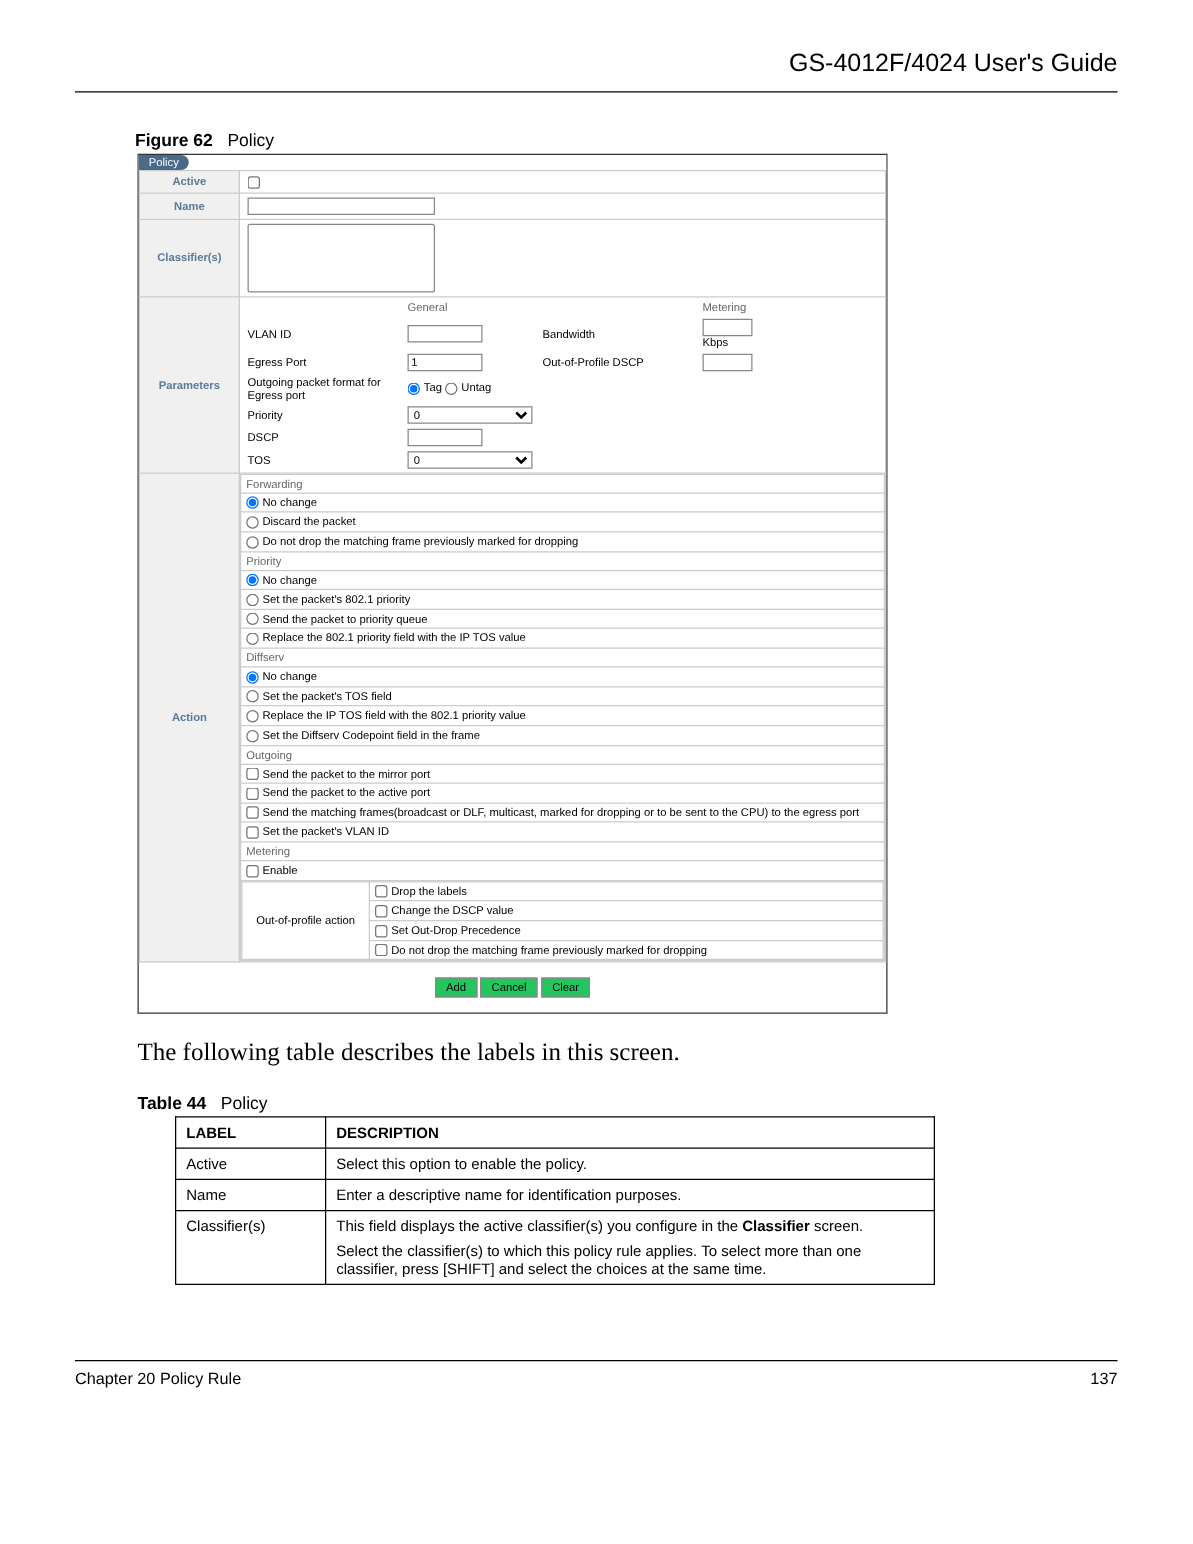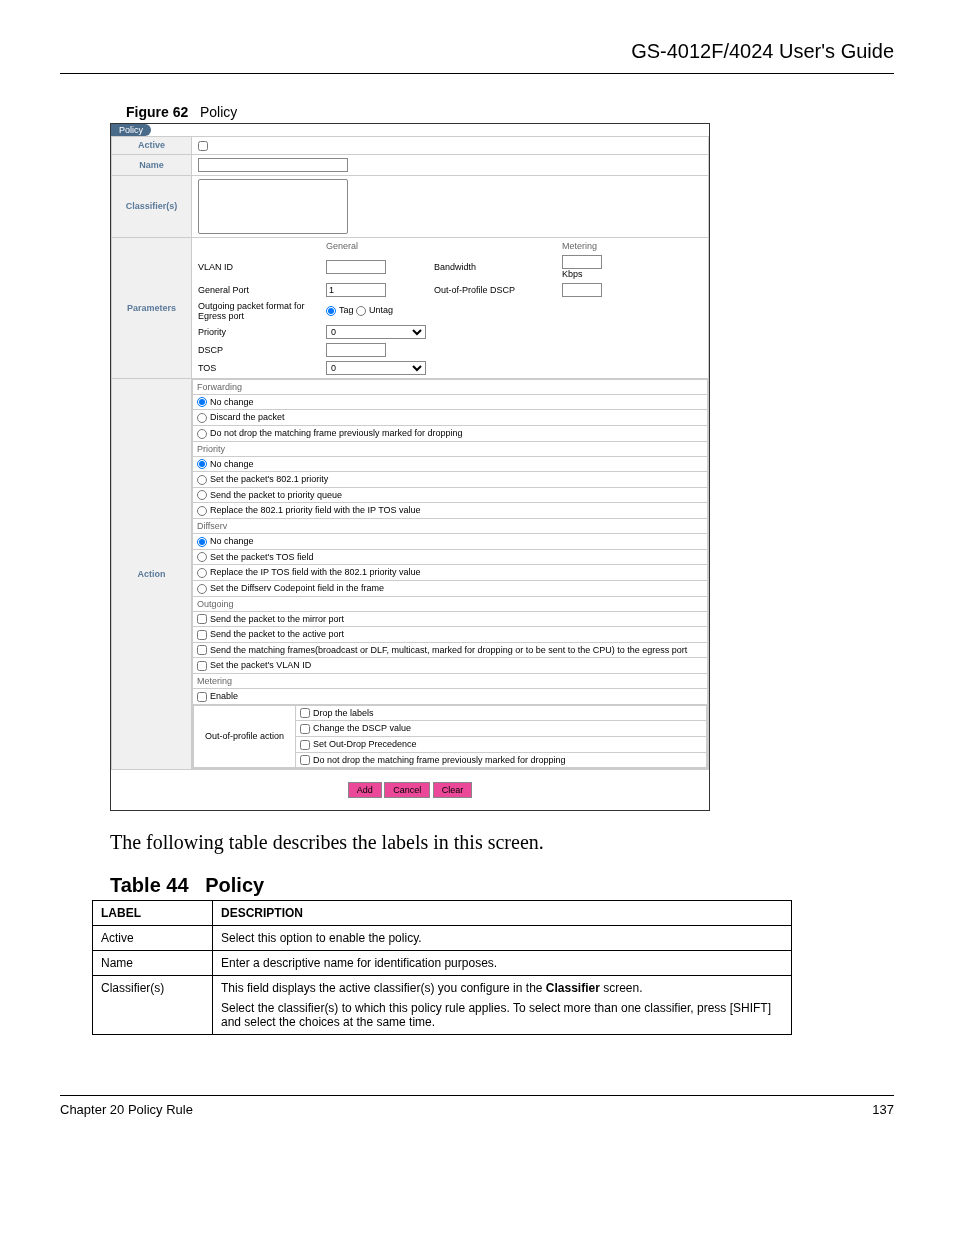--- a/index.html
+++ b/index.html
@@ -17,21 +17,21 @@
     .page-header {
       text-align: right;
       font-size: 20px;
       padding-bottom: 10px;
       border-bottom: 1px solid #000;
       margin-bottom: 30px;
     }
     .figure-caption {
       font-size: 14px;
       margin-bottom: 3px;
-      margin-left: 66px;
+      margin-left: 48px;
     }
     .figure-caption b { font-weight: bold; }
     .screenshot {
       margin-left: 50px;
       border: 1px solid #333;
       width: 600px;
       font-size: 9px;
       background: #fff;
     }
     .tab-header {
@@ -82,47 +82,46 @@
     }
     .retro-checkbox, .retro-radio {
       width: 10px;
       height: 10px;
       vertical-align: middle;
       margin-right: 3px;
     }
     .retro-button {
       font-size: 9px;
       padding: 2px 8px;
-      background: #ec4899;
+      background: #22c55e;
       border: 1px solid #888;
       cursor: pointer;
     }
     .action-section-title {
       color: #666;
       padding: 2px 0;
     }
     .btn-row {
       text-align: center;
       padding: 12px;
     }
     .paragraph-text {
       font-family: "Times New Roman", serif;
       font-size: 20px;
       margin: 20px 0 20px 50px;
     }
     .table-caption {
-      font-size: 20px;
+      font-size: 14px;
       margin-bottom: 3px;
       margin-left: 50px;
-      font-weight: bold;
     }
     .desc-table {
-      margin-left: 32px;
+      margin-left: 80px;
       border-collapse: collapse;
-      width: 700px;
+      width: 608px;
       font-size: 12px;
     }
     .desc-table th, .desc-table td {
       border: 1px solid #000;
       padding: 5px 8px;
       text-align: left;
       vertical-align: top;
     }
     .desc-table th {
       font-weight: bold;
@@ -174,21 +173,21 @@
           <span></span>
           <span class="hdr">General</span>
           <span></span>
           <span class="hdr">Metering</span>
 
           <span>VLAN ID</span>
           <input type="text" class="retro-input" style="width: 60px;">
           <span>Bandwidth</span>
           <span><input type="text" class="retro-input" style="width: 40px;"> <span>Kbps</span></span>
 
-          <span>General Port</span>
+          <span>Egress Port</span>
           <input type="text" class="retro-input" style="width: 60px;" value="1">
           <span>Out-of-Profile DSCP</span>
           <input type="text" class="retro-input" style="width: 40px;">
 
           <span>Outgoing packet format for Egress port</span>
           <span>
             <input type="radio" class="retro-radio" checked="" style=""><span>Tag</span>
             <input type="radio" class="retro-radio" style=""><span>Untag</span>
           </span>
           <span></span>

